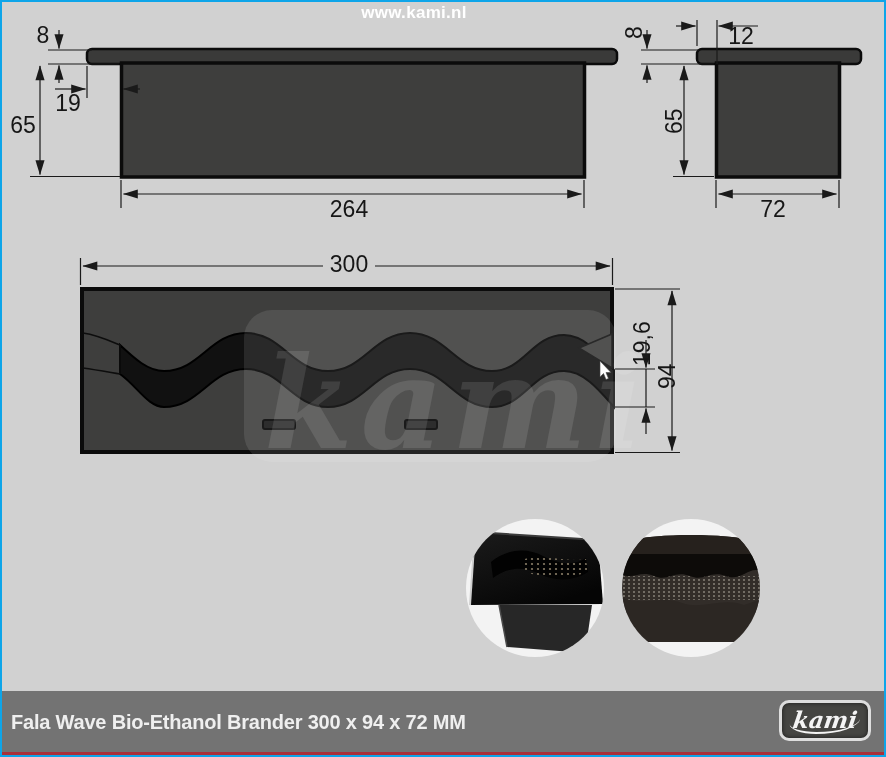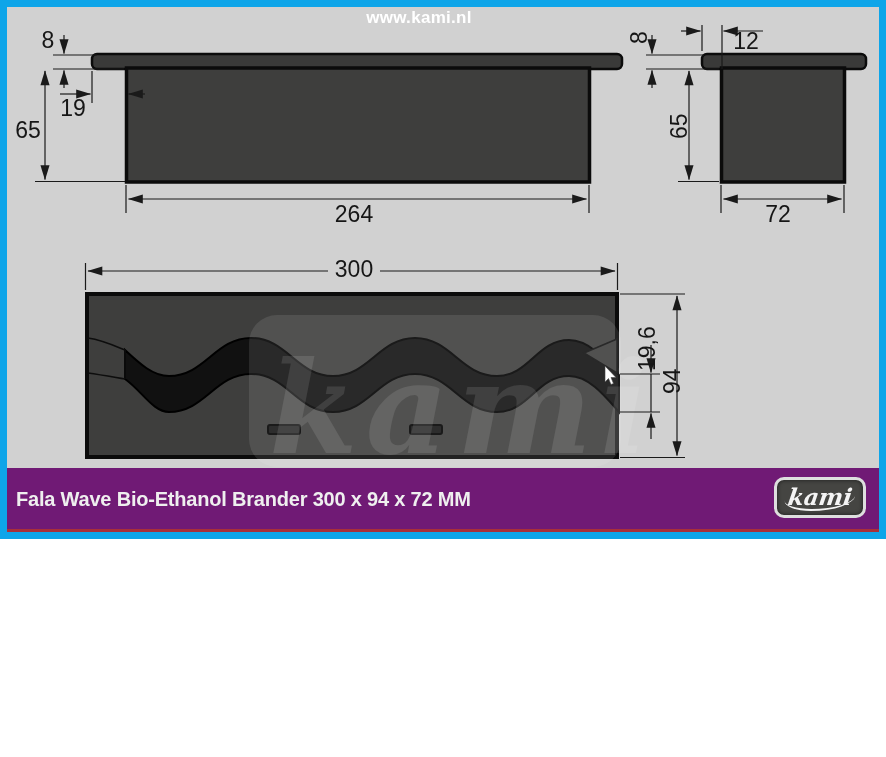--- a/index.html
+++ b/index.html
@@ -1,28 +1,28 @@
 <!DOCTYPE html>
 <html><head>
 <meta charset="utf-8">
 <style>
   html,body{margin:0;padding:0;background:#ffffff;}
   .frame{
-    position:relative;width:886px;height:539px;box-sizing:border-box;
-    background:#d1d1d1;border:7px solid #0ea5e9;overflow:hidden;
+    position:relative;width:886px;height:757px;box-sizing:border-box;
+    background:#d1d1d1;border:2px solid #0ea5e9;overflow:hidden;
     font-family:"Liberation Sans", sans-serif;
     padding-left:23px;
   }
   .site-url{
     position:absolute;top:1px;left:412px;transform:translateX(-50%);
     color:#ffffff;font-size:17px;font-weight:700;letter-spacing:.3px;
   }
   .draw-layer{position:absolute;left:0;top:0;width:880px;height:700px;}
   .footer{
-    position:absolute;left:0;right:0;bottom:0;height:61px;background:#701a75;
+    position:absolute;left:0;right:0;bottom:0;height:61px;background:#737373;
     border-bottom:3px solid #a93039;box-sizing:content-box;
   }
   .footer-title{
     position:absolute;left:9px;top:50%;transform:translateY(-50%);
     color:#efefef;font-size:20px;font-weight:700;letter-spacing:-0.2px;
   }
   .logo-box{
     position:absolute;right:13px;top:9px;width:86px;height:35px;
     border:3px solid #dedede;border-radius:10px;background:#454542;
     display:flex;align-items:center;justify-content:center;

